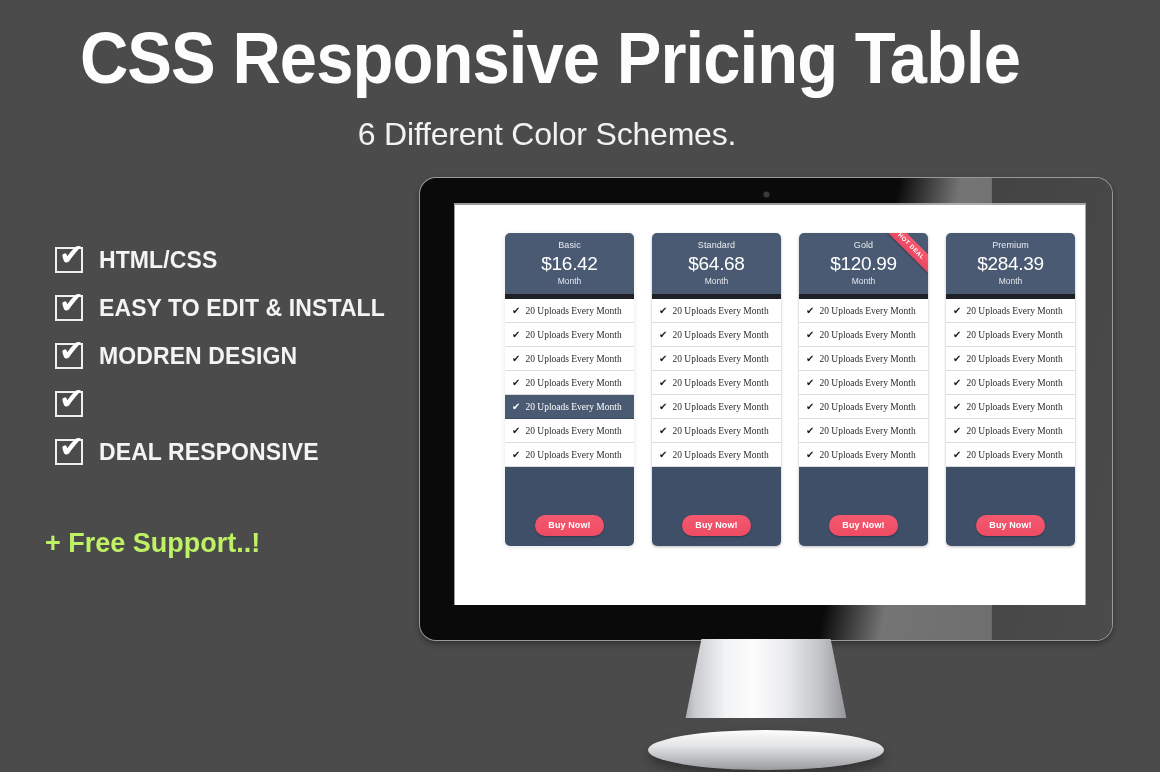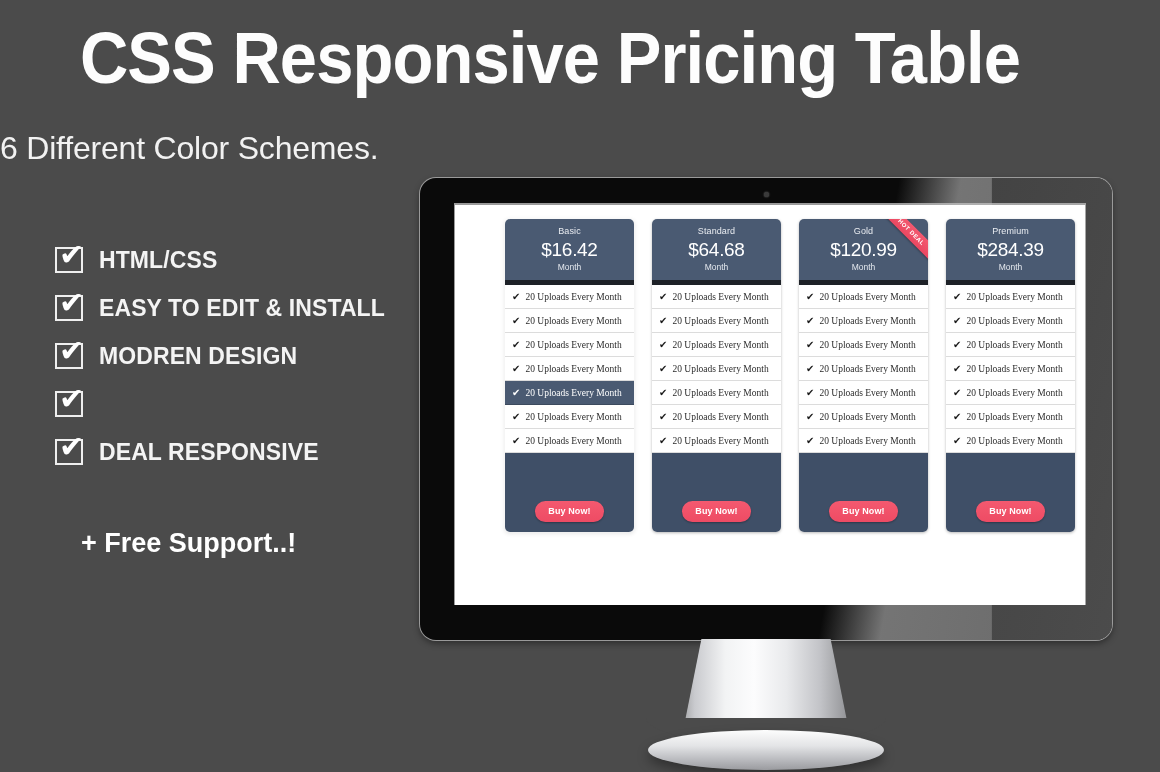--- a/index.html
+++ b/index.html
@@ -28,26 +28,26 @@
     font-weight: bold;
     font-size: 72px;
     line-height: 1.0;
     color: #fdfdfd;
     letter-spacing: -1px;
     transform: scaleX(0.93);
     transform-origin: center center;
     white-space: nowrap;
   }
   .subheadline {
-    margin-top: 36px;
+    margin-top: 22px;
     padding-right: 6px;
     font-size: 32px;
     font-weight: normal;
     color: #f2f2f2;
-    text-align: left;
+    text-align: center;
     letter-spacing: -0.2px;
   }
 
   
   .features {
     position: absolute;
     left: 55px;
     top: 236px;
     width: 390px;
   }
@@ -82,23 +82,22 @@
     color: #f4f4f4;
     letter-spacing: 0.1px;
     white-space: nowrap;
   }
   .support-line {
     position: absolute;
     left: 45px;
     top: 528px;
     font-size: 27px;
     font-weight: bold;
-    color: #ffffff;
+    color: #bef264;
     white-space: nowrap;
-    margin-left: 36px;
   }
 
   
   .monitor {
     position: absolute;
     left: 420px;
     top: 178px;
     width: 692px;
     height: 462px;
   }
@@ -189,21 +188,21 @@
     width: 240px;
     height: 26px;
     background: #4b4b4b;
     border-radius: 0 0 50% 50%/0 0 100% 100%;
   }
 
   
   .pricing-wrap {
     position: absolute;
     left: 50px;
-    top: 14px;
+    top: 28px;
     display: flex;
     gap: 18px;
   }
   .plan {
     width: 129px;
     position: relative;
     border-radius: 5px;
     background: #ffffff;
     box-shadow: 0 1px 3px rgba(0,0,0,0.28);
   }

